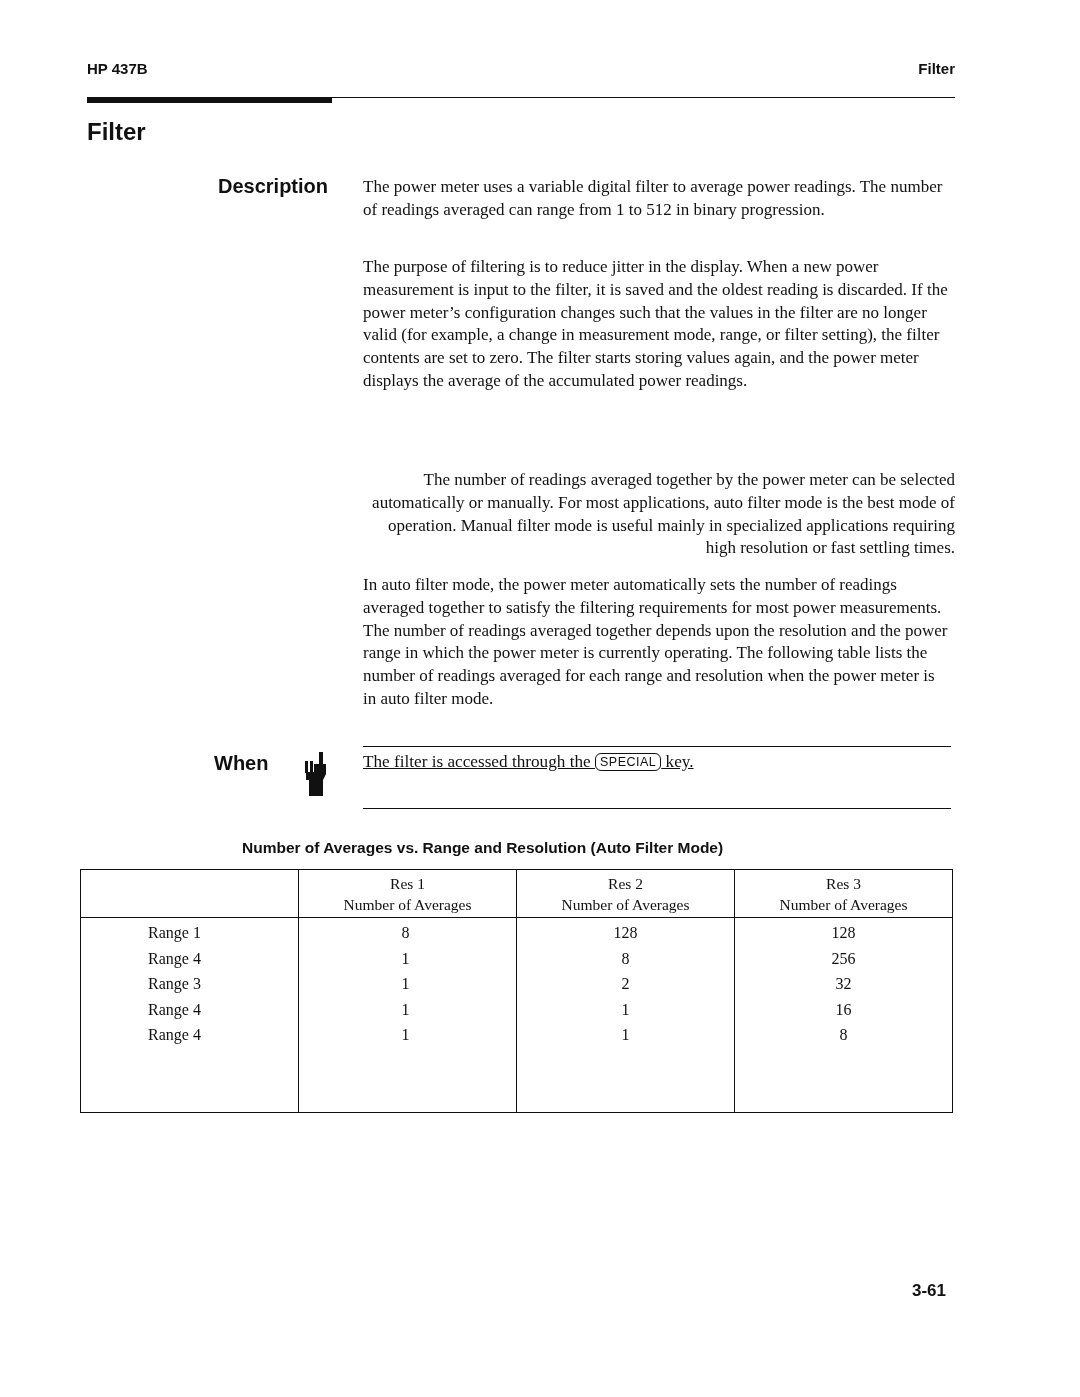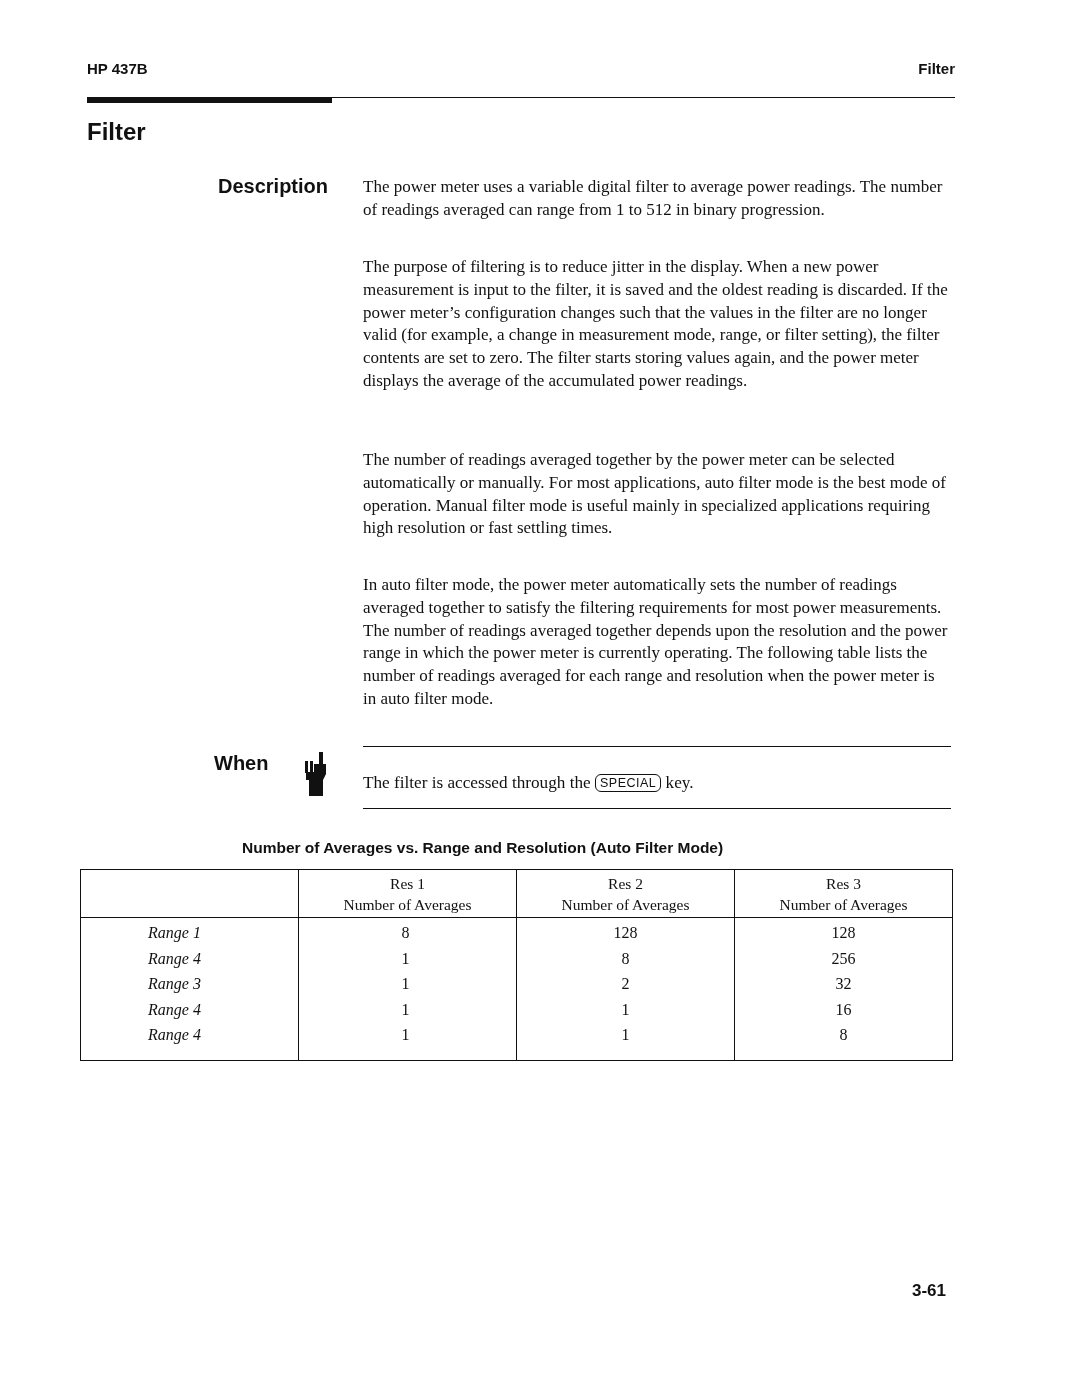--- a/index.html
+++ b/index.html
@@ -13,35 +13,35 @@
     .rule-thin { left: 87px; top: 97px; width: 868px; height: 1px; background: #111; }
     .rule-thick { left: 87px; top: 97px; width: 245px; height: 6px; background: #111; }
     .title { left: 87px; top: 118px; font-size: 24px; }
 
     .side-label { font-size: 20px; }
     .desc-label { left: 218px; top: 175px; }
     .body-col { left: 363px; width: 600px; font-size: 17px; line-height: 22.8px; }
     .body-col p { margin: 0; }
     .p1 { top: 176px; }
     .p2 { top: 256px; }
-    .p3 { top: 449px; }
+    .p3 { top: 469px; text-align: right; }
     .p4 { top: 574px; }
 
     .note-label { left: 214px; top: 752px; }
     .note-icon { left: 298px; top: 752px; width: 34px; height: 46px; }
     .note-rule-top { left: 363px; top: 746px; width: 588px; height: 1px; background: #111; }
     .note-rule-bot { left: 363px; top: 808px; width: 588px; height: 1px; background: #111; }
-    .note-text { left: 363px; top: 773px; font-size: 17.2px; }
+    .note-text { left: 363px; top: 752px; font-size: 17.2px; text-decoration: underline; }
     .key { display: inline-block; border: 1.5px solid #111; border-radius: 6px; padding: 0 4px;
            font-family: "Liberation Sans", sans-serif; font-size: 12.5px; letter-spacing: 0.5px;
            line-height: 16px; vertical-align: 1px; }
 
     .table-title { left: 242px; top: 839px; font-size: 15.5px; }
 
-    table.avg { position: absolute; left: 80px; top: 869px; width: 872px; height: 192px;
+    table.avg { position: absolute; left: 80px; top: 869px; width: 872px; height: 244px;
                 border-collapse: collapse; border: 1.5px solid #111; table-layout: fixed; }
     table.avg th, table.avg td { font-family: "Liberation Serif", serif; font-weight: normal; text-align: center; padding: 0; }
     table.avg th { font-size: 15.5px; line-height: 21px; border-bottom: 1.5px solid #111; height: 47px; vertical-align: middle; }
     table.avg td { font-size: 16px; line-height: 25.5px; vertical-align: top; }
     table.avg .col { border-left: 1.5px solid #111; }
     table.avg tbody td { padding-top: 2px; }
     table.avg tbody td.ranges { padding-left: 0; }
 
     .page-num { left: 912px; top: 1281px; font-size: 17px; }
   </style>
@@ -107,21 +107,21 @@
         <div>Number of Averages</div>
       </th>
       <th class="col">
         <div>Res 3</div>
         <div>Number of Averages</div>
       </th>
     </tr>
   </thead>
   <tbody>
     <tr>
-      <td class="ranges" style="padding-right:30px;font-style:italic;">
+      <td class="ranges" style="padding-right:30px;">
         <div>Range 1</div>
         <div>Range 4</div>
         <div>Range 3</div>
         <div>Range 4</div>
         <div>Range 4</div>
       </td>
       <td class="col" style="padding-right:4px;">
         <div>8</div>
         <div>1</div>
         <div>1</div>

